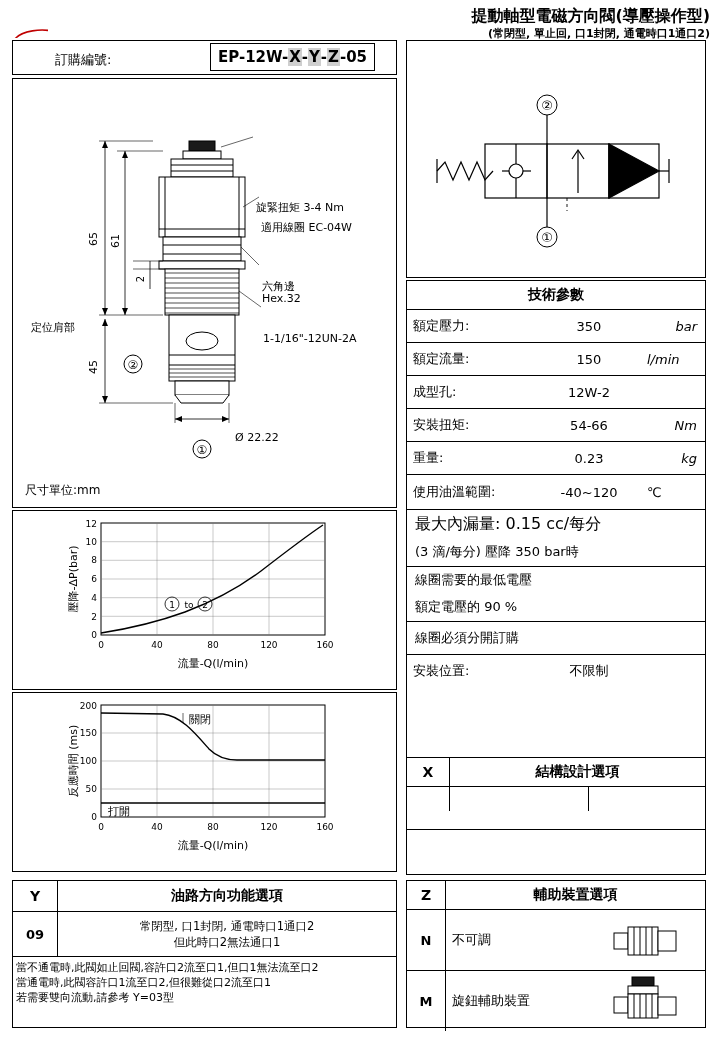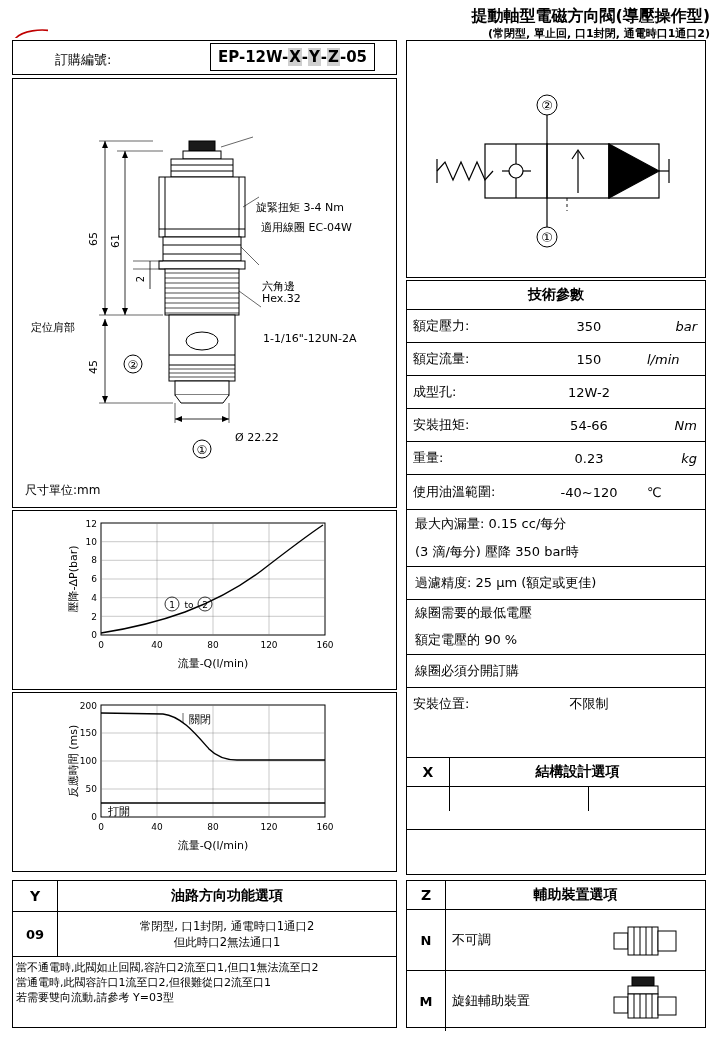--- a/index.html
+++ b/index.html
@@ -323,27 +323,24 @@
         <td style="height:30px;padding-left:6px;border-bottom:1px solid #000;font-size:13px;">重量:</td>
         <td style="text-align:center;border-bottom:1px solid #000;font-size:13px;">0.23</td>
         <td style="text-align:right;padding-right:8px;border-bottom:1px solid #000;font-size:13px;font-style:italic;">kg</td>
       </tr>
       <tr>
         <td style="height:32px;padding-left:6px;border-bottom:1px solid #000;font-size:13px;">使用油溫範圍:</td>
         <td style="text-align:center;border-bottom:1px solid #000;font-size:13px;">-40~120</td>
         <td style="text-align:left;border-bottom:1px solid #000;font-size:13px;">℃</td>
       </tr>
       <tr>
-        <td colspan="3" style="height:26px;padding-left:8px;font-size:13px;margin-left:33px;">最大內漏量:     0.15 cc/每分</td>
+        <td colspan="3" style="height:26px;padding-left:8px;font-size:16px;margin-left:33px;">最大內漏量:     0.15 cc/每分</td>
       </tr>
       <tr>
         <td colspan="3" style="height:26px;padding-left:8px;border-bottom:1px solid #000;font-size:13px;">(3 滴/每分) 壓降 350 bar時</td>
-      </tr>
-      <tr>
-        <td colspan="3" style="height:30px;padding-left:8px;border-bottom:1px solid #000;font-size:13px;">過濾精度:   25 µm (額定或更佳)</td>
       </tr>
       <tr>
         <td colspan="3" style="height:24px;padding-left:8px;font-size:13px;">線圈需要的最低電壓</td>
       </tr>
       <tr>
         <td colspan="3" style="height:26px;padding-left:8px;border-bottom:1px solid #000;font-size:13px;">額定電壓的 90 %</td>
       </tr>
       <tr>
         <td colspan="3" style="height:30px;padding-left:8px;border-bottom:1px solid #000;font-size:13px;">線圈必須分開訂購</td>
       </tr>

